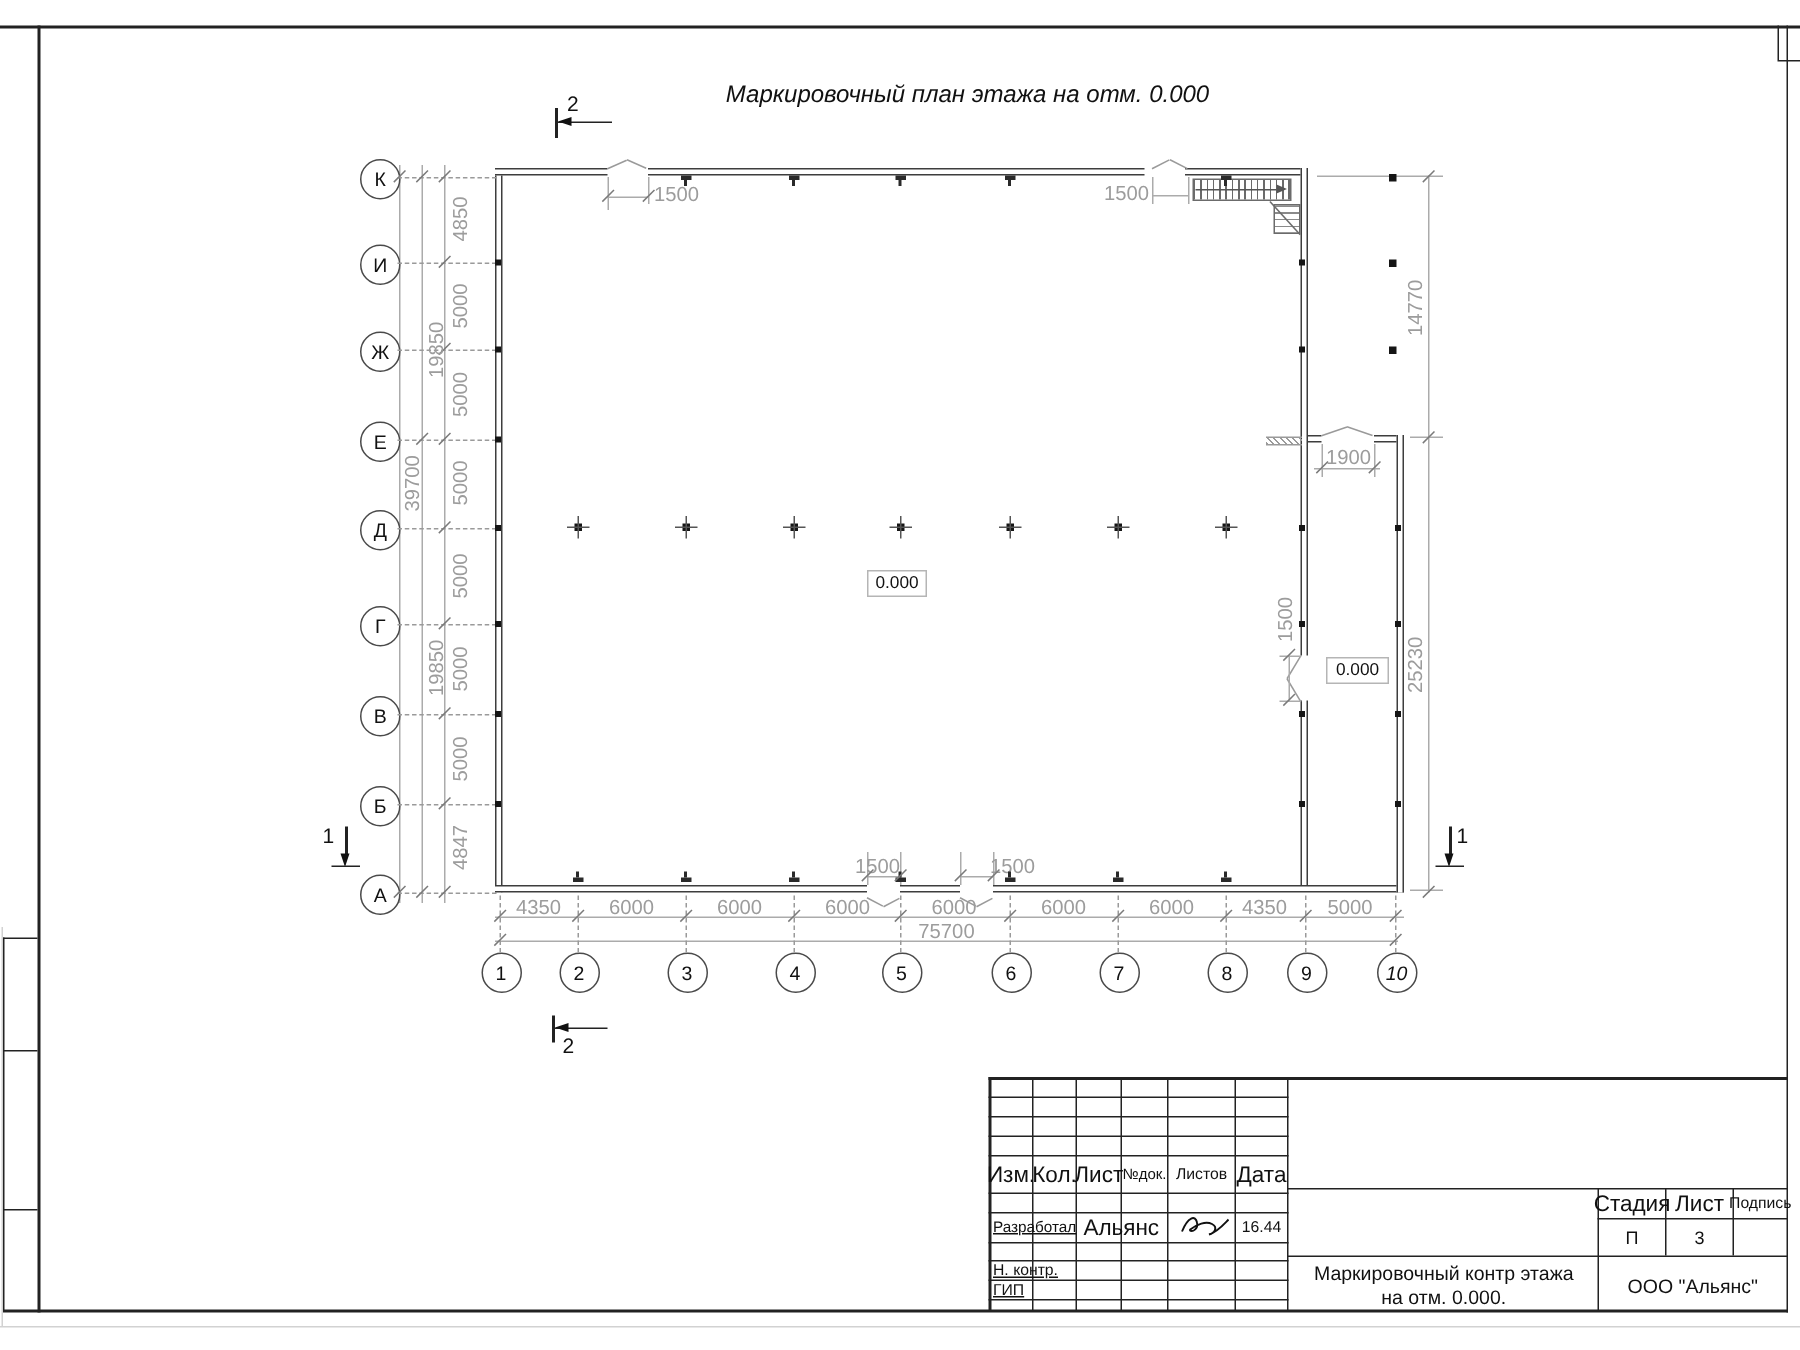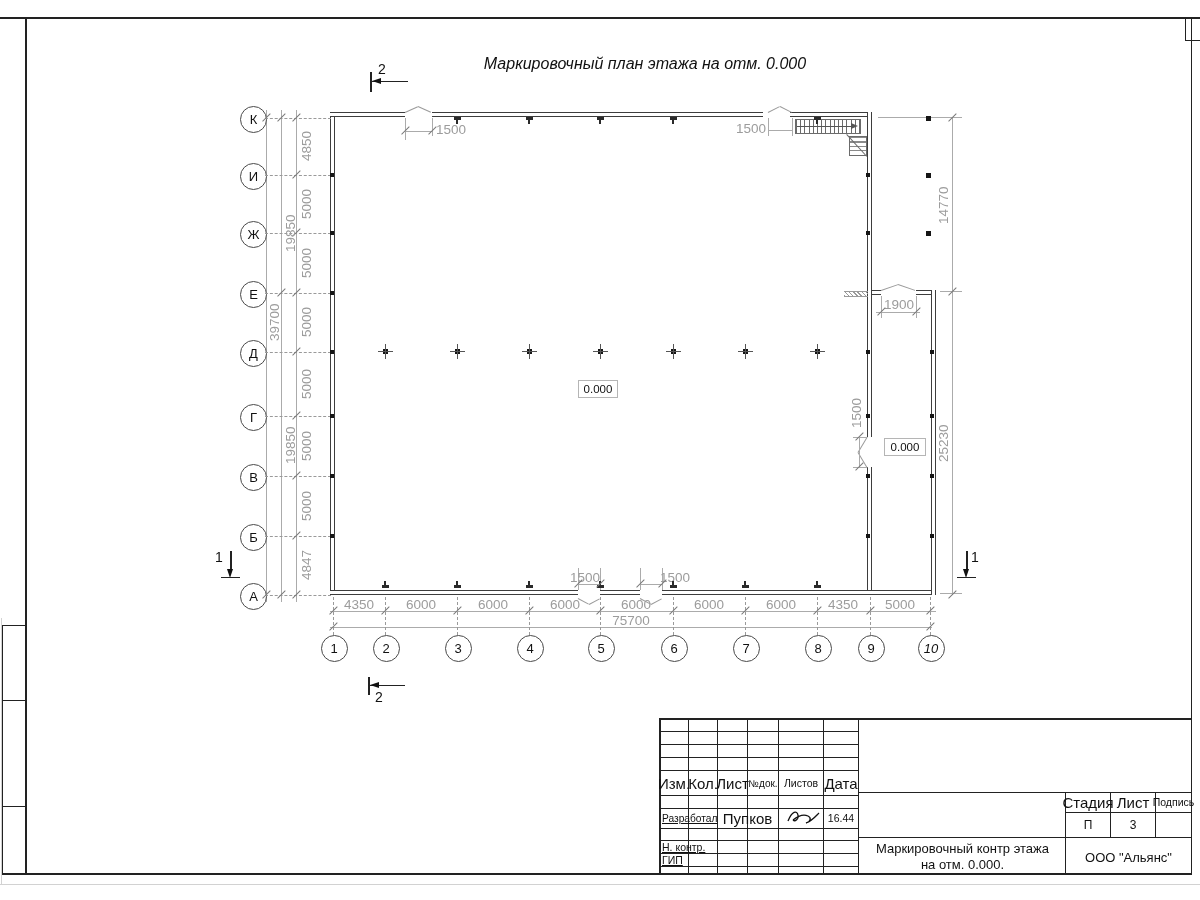--- a/index.html
+++ b/index.html
@@ -191,21 +191,21 @@
   <div class="ln" style="left:1065px;top:812px;width:127px;height:1px"></div>
 
   <div class="tb-text" style="left:660px;top:774px;width:28px;height:18px">Изм.</div>
   <div class="tb-text" style="left:689px;top:774px;width:28px;height:18px">Кол.</div>
   <div class="tb-text" style="left:718px;top:774px;width:29px;height:18px">Лист</div>
   <div class="tb-text" style="left:748px;top:774px;width:30px;height:18px;font-size:10px">№док.</div>
   <div class="tb-text" style="left:779px;top:774px;width:44px;height:18px;font-size:10.5px">Листов</div>
   <div class="tb-text" style="left:824px;top:774px;width:34px;height:18px">Дата</div>
 
   <div class="tb-text tb-left" style="left:662px;top:810px;width:56px;height:16px;font-size:10.2px">Разработал</div>
-  <div class="tb-text" style="left:717px;top:810px;width:61px;height:16px">Пупков</div>
+  <div class="tb-text" style="left:717px;top:810px;width:61px;height:16px">Альянс</div>
   <svg width="36" height="18" viewBox="0 0 36 18" style="position:absolute;left:785px;top:808px">
     <path d="M3 13 C7 3,12 2,13 7 C14 11,10 14,8 12 M8 12 C13 8,19 6,23 8 C27 10,25 14,21 15 C27 13,31 8,34 5" stroke="#111" fill="none" stroke-width="1.3"></path>
   </svg>
   <div class="tb-text" style="left:824px;top:810px;width:34px;height:16px;font-size:10.5px">16.44</div>
   <div class="tb-text tb-left" style="left:662px;top:840px;width:56px;height:13px;font-size:10.5px">Н. контр.</div>
   <div class="tb-text tb-left" style="left:662px;top:853px;width:56px;height:13px;font-size:10.5px">ГИП</div>
 
   <div class="tb-text" style="left:1066px;top:794px;width:44px;height:16px">Стадия</div>
   <div class="tb-text" style="left:1111px;top:794px;width:44px;height:16px">Лист</div>
   <div class="tb-text" style="left:1156px;top:794px;width:35px;height:16px;font-size:10.5px">Подпись</div>

